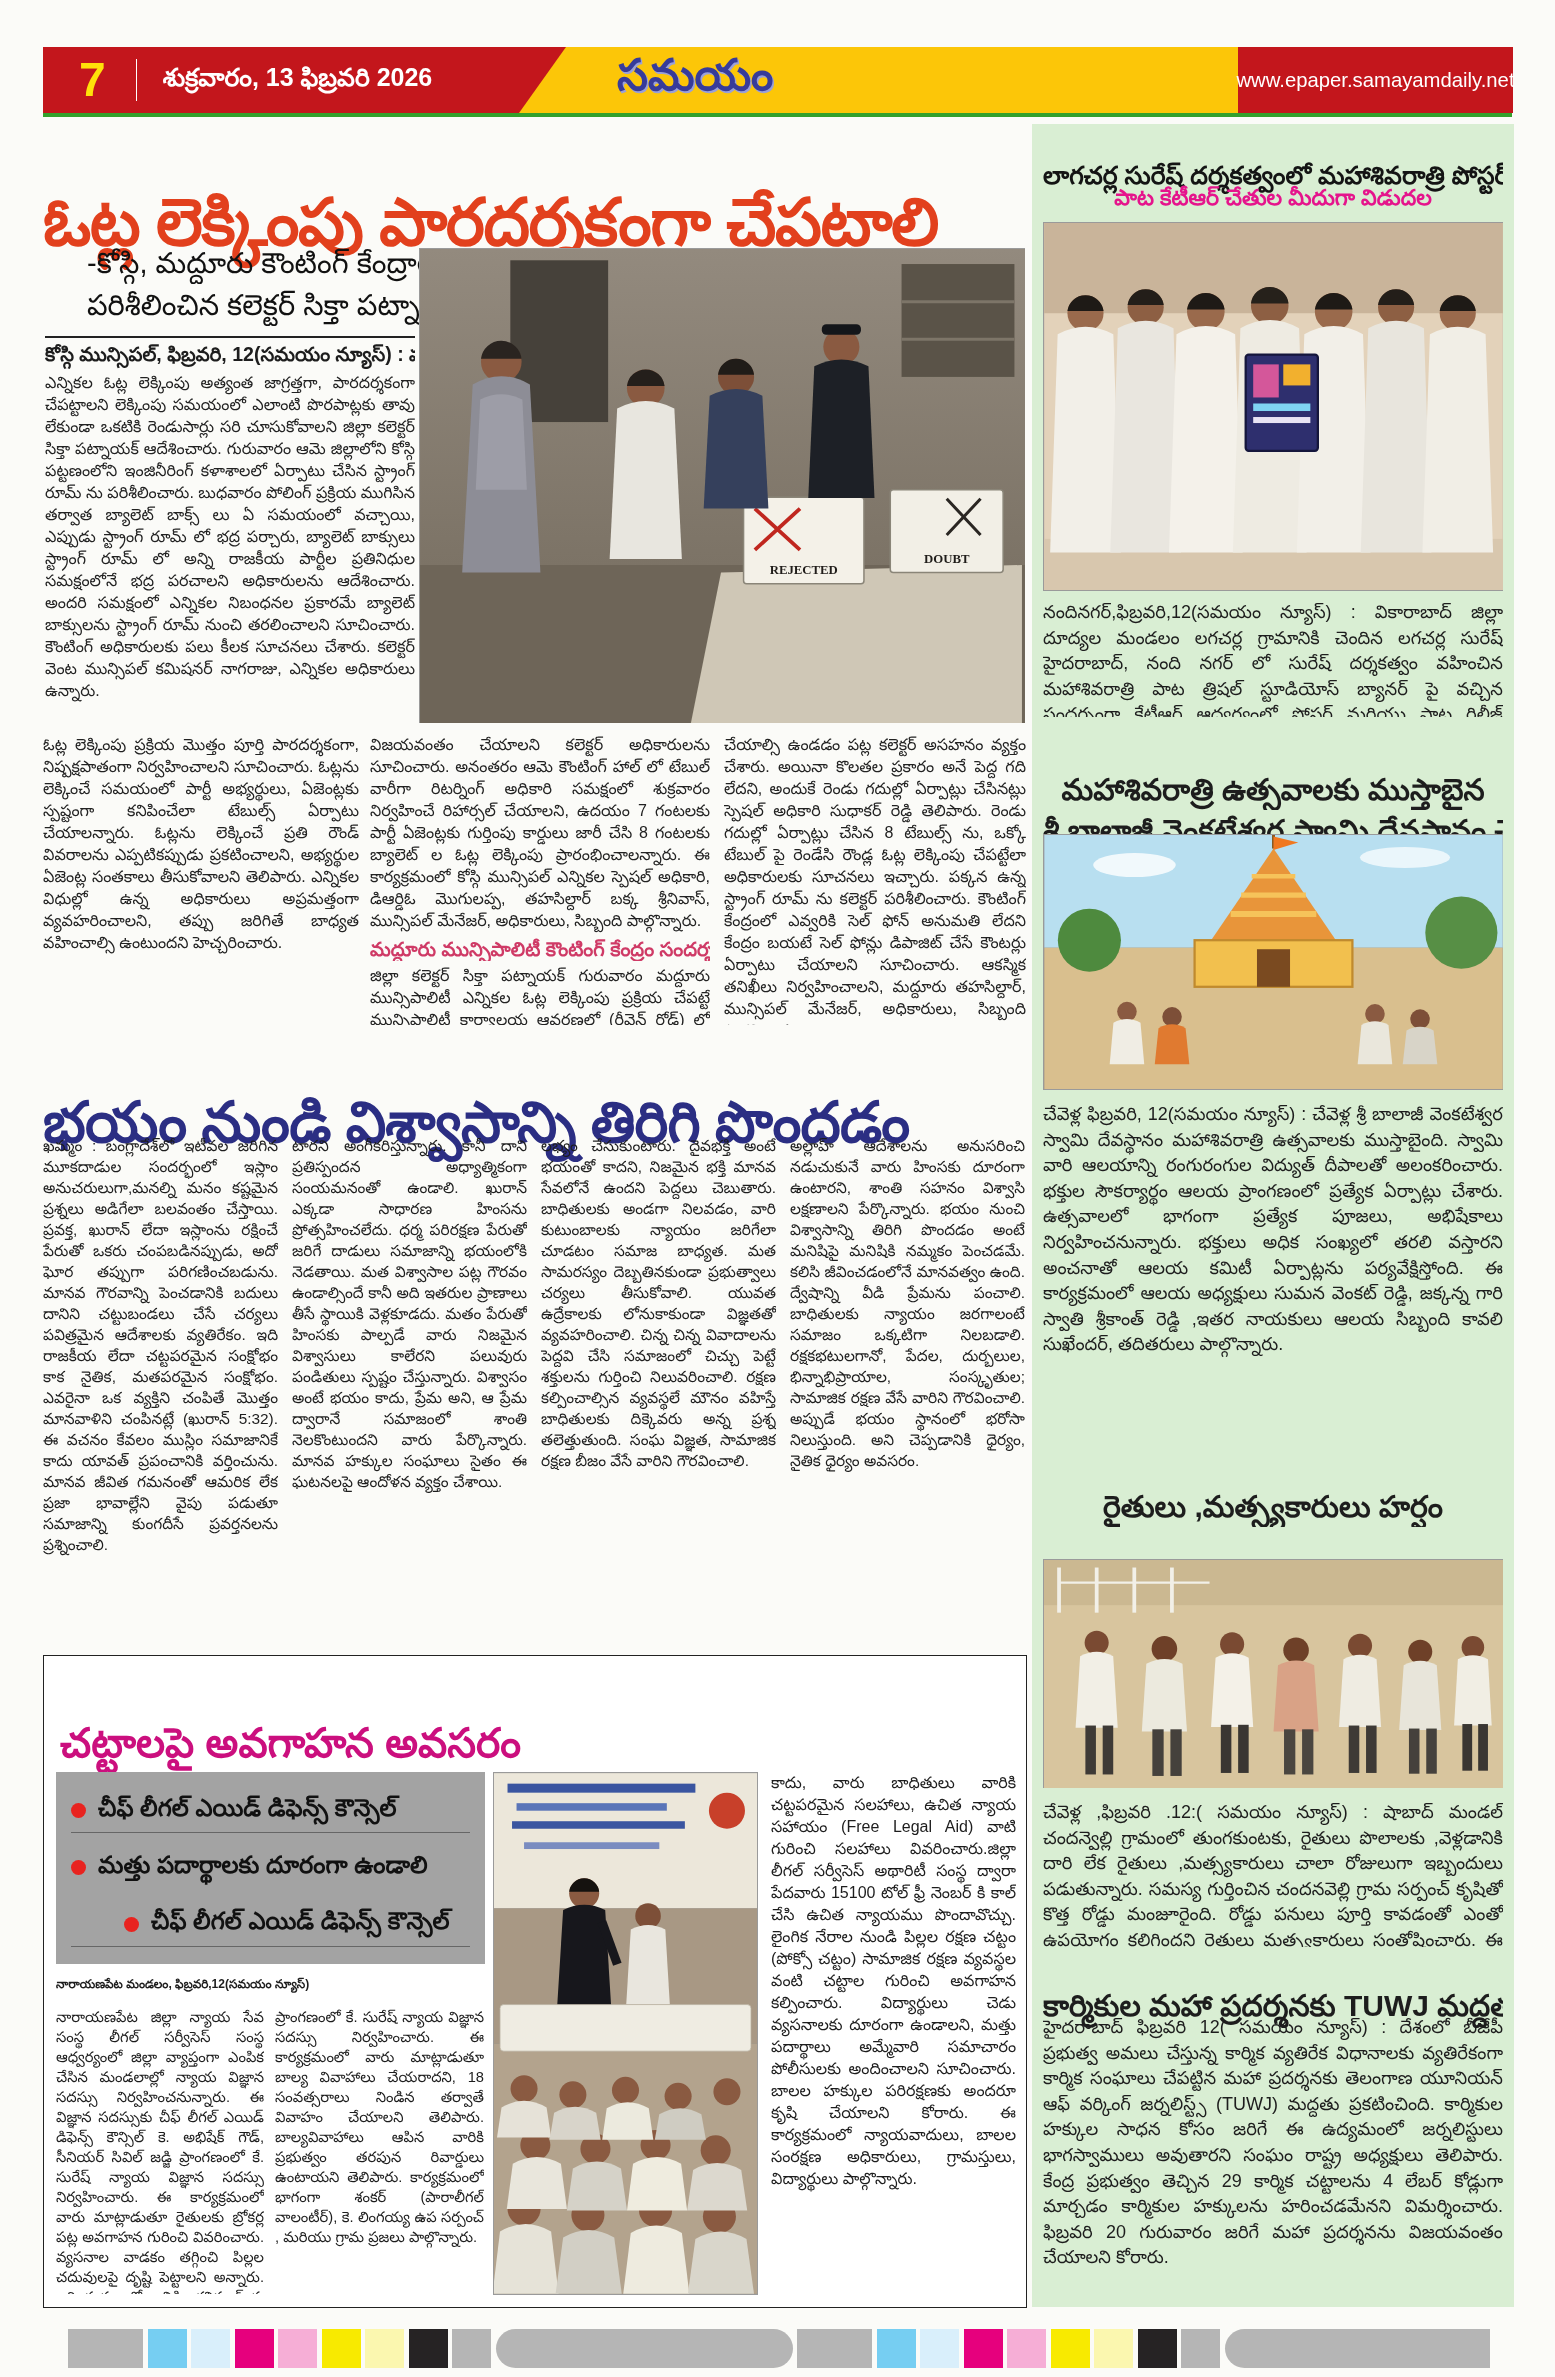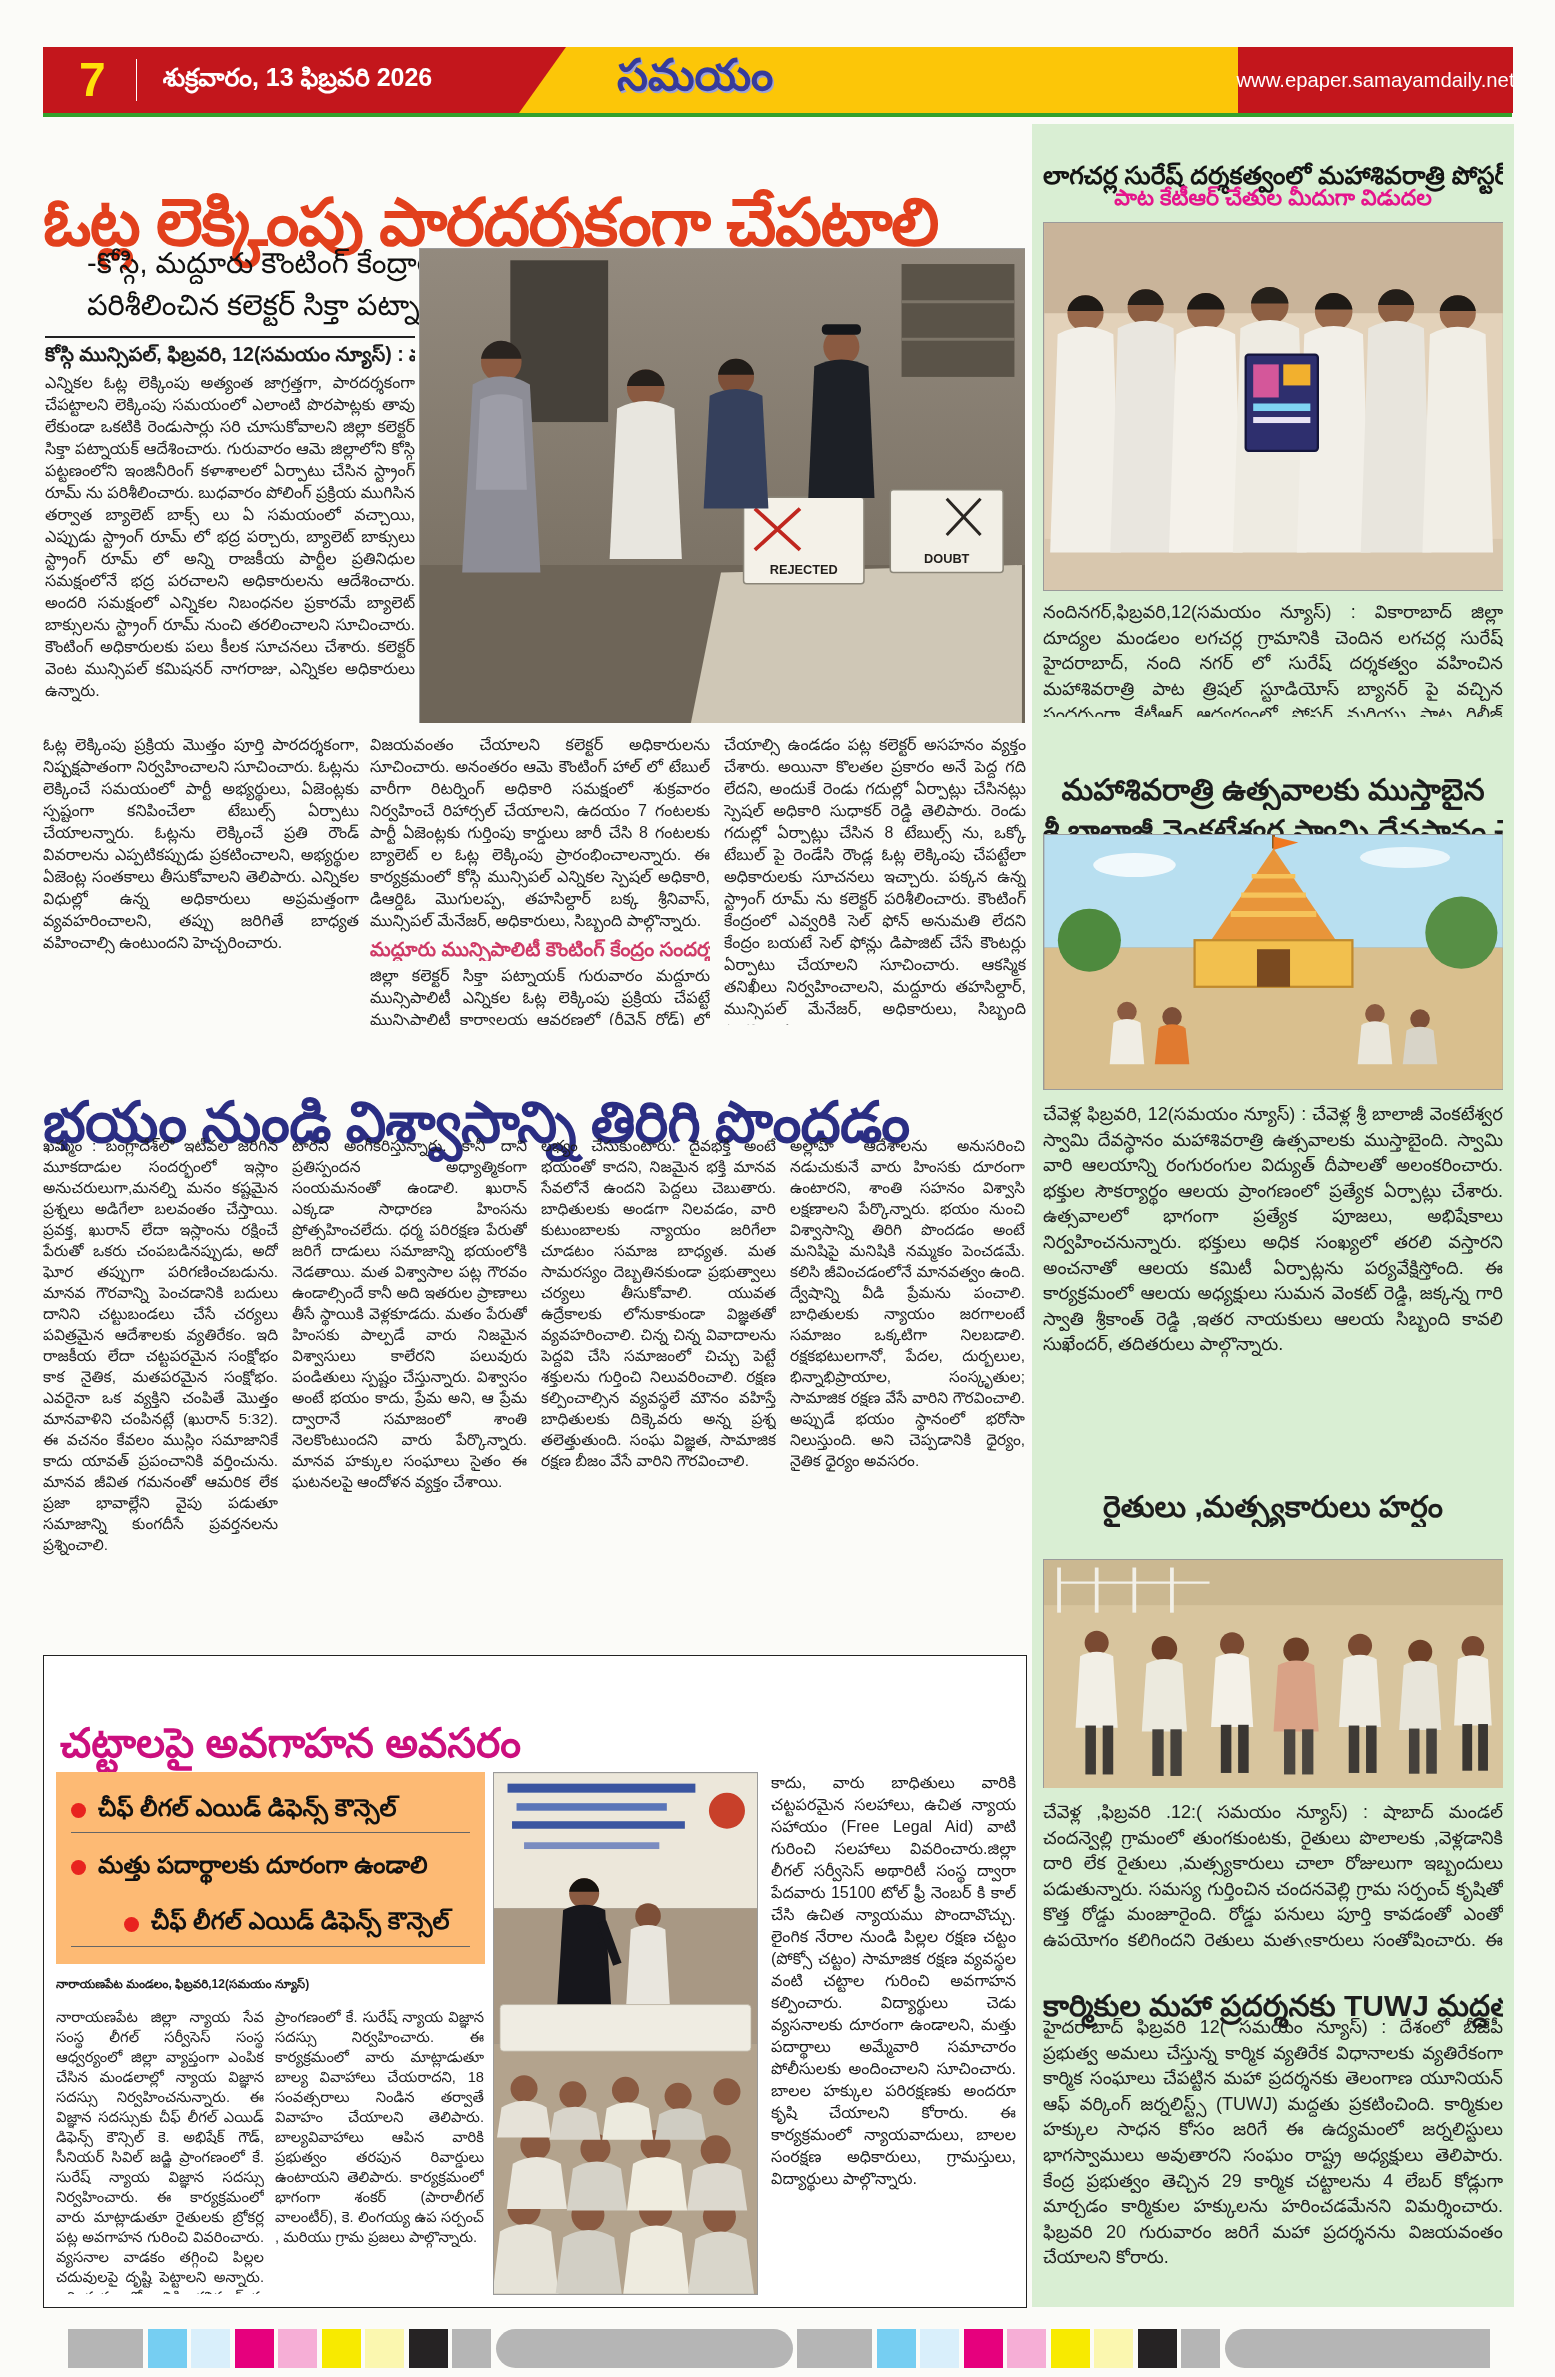--- a/index.html
+++ b/index.html
@@ -25,37 +25,37 @@
   
   .main-hl{left:43px;top:130px;width:983px;height:96px;font-size:66px;font-weight:bold;
            color:#e2401d;letter-spacing:-1.5px;line-height:96px;}
   .main-sub{left:55px;top:242px;width:370px;height:89px;font-size:29px;font-weight:normal;
             line-height:42px;color:#111;margin-left:32px;}
   .main-sub-rule{left:45px;top:336px;width:370px;height:1.5px;background:#222;}
   .main-dateline{left:45px;top:343px;width:370px;height:25.6px;font-size:19.6px;font-weight:bold;}
   .body-txt{font-size:16px;line-height:22px;color:#222;}
   .mcol-a{left:45px;top:372px;width:370px;height:653px;}
   .photo-frame{border:0.8px solid #9a9a9a;box-sizing:border-box;background:#888;}
-  .photo1{left:419px;top:248px;width:606px;height:475px;}
+  .photo1{left:419px;top:248px;width:606px;height:475px;font-family:Liberation Serif, serif;}
   .mcol-b{left:43px;top:734px;width:316px;height:291px;}
   .mcol-c{left:370px;top:734px;width:340px;height:291px;}
   .mcol-d{left:724px;top:734px;width:302px;height:291px;}
   .crosshead{font-size:19.6px;font-weight:bold;color:#cf3a66;text-align:center;margin:4.5px 0;line-height:24px;}
   
   .mid-hl{left:43px;top:1042px;width:983px;height:84px;font-size:57px;font-weight:bold;
           color:#2b2e83;letter-spacing:-0.8px;line-height:84px;}
   .midcol{top:1135px;width:235px;height:506px;}
   .midc1{left:43px;} .midc2{left:292px;} .midc3{left:541px;} .midc4{left:790px;}
   .mid-txt{font-size:15.4px;line-height:21px;}
   
   .legal-box{left:43px;top:1655px;width:984px;height:653px;border:1.5px solid #222;
              box-sizing:border-box;background:#fff;}
   .legal-hl{left:60px;top:1672px;width:948px;height:89px;font-size:41px;font-weight:bold;
             color:#cb0f7e;line-height:89px;}
-  .bullet-box{left:56px;top:1772px;width:429px;height:192px;background:#fdba74;padding:10.5px 15px;
+  .bullet-box{left:56px;top:1772px;width:429px;height:192px;background:#a3a3a3;padding:10.5px 15px;
               box-sizing:border-box;display:flex;flex-direction:column;justify-content:space-around;}
   .bullet-row{display:flex;align-items:center;font-size:24px;font-weight:bold;color:#111;
               padding:4.5px 0;white-space:nowrap;overflow:hidden;}
   .bullet-row.rule{border-bottom:1.1px solid #666;}
   .bullet-row.indent{padding-left:53px;}
   .dot{width:15px;height:15px;border-radius:50%;background:#e8231f;margin-right:12px;flex:0 0 auto;}
   .legal-dateline{left:56px;top:1977px;width:429px;height:24px;font-size:12px;font-weight:bold;text-align:left;}
   .lgcolA{left:56px;top:2007px;width:208px;height:287px;}
   .lgcolB{left:275px;top:2007px;width:209px;height:287px;}
   .lg-txt{font-size:14.7px;line-height:20px;}

